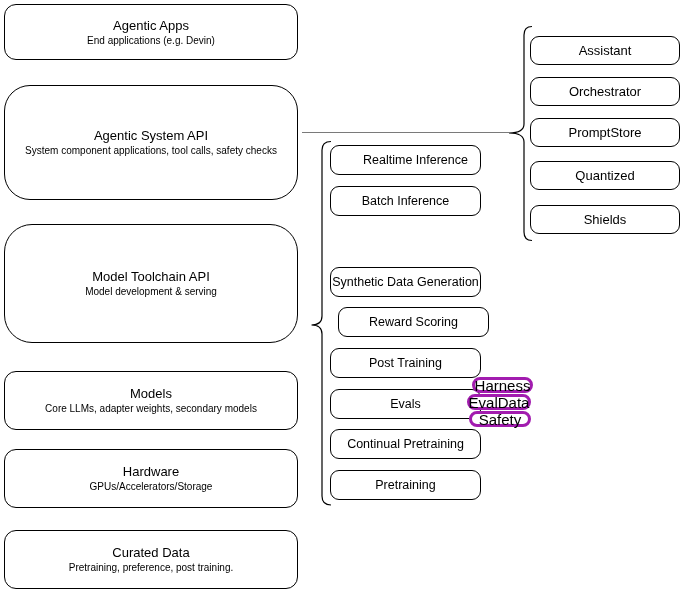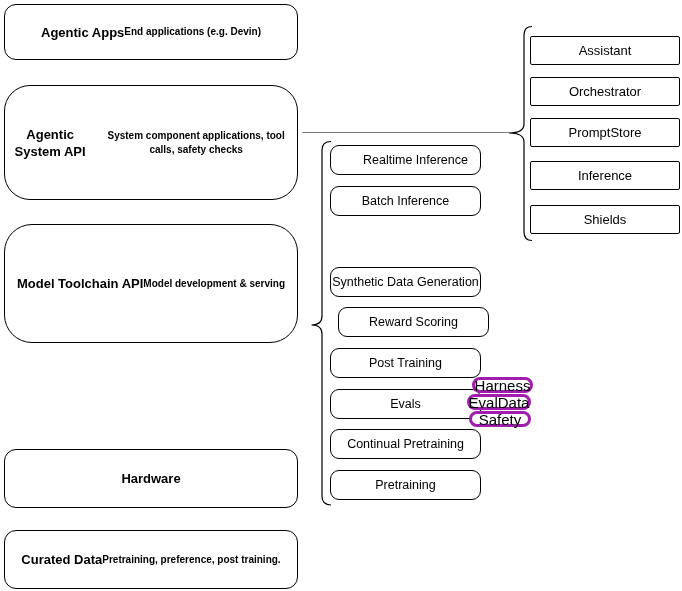--- a/index.html
+++ b/index.html
@@ -10,33 +10,32 @@
     font-family:"Liberation Sans", sans-serif;
     color:#000;
     overflow:hidden;
   }
   .node{
     position:absolute;
     box-sizing:border-box;
     border:1px solid #000;
     background:#fff;
     display:flex;
-    flex-direction:row;
+    flex-direction:column;
     align-items:center;
     justify-content:center;
     text-align:center;
-    font-weight:bold;
   }
   .node .title{font-size:13px;line-height:17px;}
   .node .subtitle{font-size:10px;line-height:14px;}
   .chip{
     position:absolute;
     box-sizing:border-box;
     border:1px solid #000;
-    border-radius:2px;
+    border-radius:9px;
     background:#fff;
     display:flex;align-items:center;justify-content:center;
     font-size:12.5px;
     white-space:nowrap;
   }
   .chip.mid{border-radius:9px;}
   .chip.right{font-size:13px;}
   .pill{
     position:absolute;
     box-sizing:border-box;
@@ -63,23 +62,28 @@
   <div class="node" style="left:4px;top:85px;width:294px;height:115px;border-radius:26px;">
     <div class="title">Agentic System API</div>
     <div class="subtitle">System component applications, tool calls, safety checks</div>
   </div>
 
   <div class="node" style="left:4px;top:224px;width:294px;height:119px;border-radius:28px;">
     <div class="title">Model Toolchain API</div>
     <div class="subtitle">Model development &amp; serving</div>
   </div>
 
+  <div class="node" style="left:4px;top:371px;width:294px;height:59px;border-radius:12px;">
+    <div class="title">Models</div>
+    <div class="subtitle">Core LLMs, adapter weights, secondary models</div>
+  </div>
 
   <div class="node" style="left:4px;top:449px;width:294px;height:59px;border-radius:12px;">
     <div class="title">Hardware</div>
+    <div class="subtitle">GPUs/Accelerators/Storage</div>
   </div>
 
   <div class="node" style="left:4px;top:530px;width:294px;height:59px;border-radius:12px;">
     <div class="title">Curated Data</div>
     <div class="subtitle">Pretraining, preference, post training.</div>
   </div>
 
   <svg class="overlay" width="682" height="591" viewBox="0 0 682 591">
     <line x1="302" y1="132.5" x2="509" y2="132.5" stroke="#7a7a7a" stroke-width="1.2"></line>
     <path d="M331,141.5 Q322,141.5 322,150 L322,316 Q322,325 311.5,325 Q322,325 322,334 L322,496 Q322,505 331,505" fill="none" stroke="#000" stroke-width="1.2"></path>
@@ -95,16 +99,16 @@
   <div class="chip mid" style="left:330px;top:429px;width:151px;height:30px;">Continual Pretraining</div>
   <div class="chip mid" style="left:330px;top:470px;width:151px;height:30px;">Pretraining</div>
 
   <div class="pill" style="left:472px;top:377px;width:61px;height:16px;">Harness</div>
   <div class="pill" style="left:467px;top:394px;width:64px;height:16px;">EvalData</div>
   <div class="pill" style="left:469px;top:411px;width:62px;height:16px;">Safety</div>
 
   <div class="chip right" style="left:530px;top:36px;width:150px;height:29px;">Assistant</div>
   <div class="chip right" style="left:530px;top:77px;width:150px;height:29px;">Orchestrator</div>
   <div class="chip right" style="left:530px;top:118px;width:150px;height:29px;">PromptStore</div>
-  <div class="chip right" style="left:530px;top:161px;width:150px;height:29px;">Inference</div>
+  <div class="chip right" style="left:530px;top:161px;width:150px;height:29px;">Quantized</div>
   <div class="chip right" style="left:530px;top:205px;width:150px;height:29px;">Shields</div>
 
 </div>
 
 </body></html>

